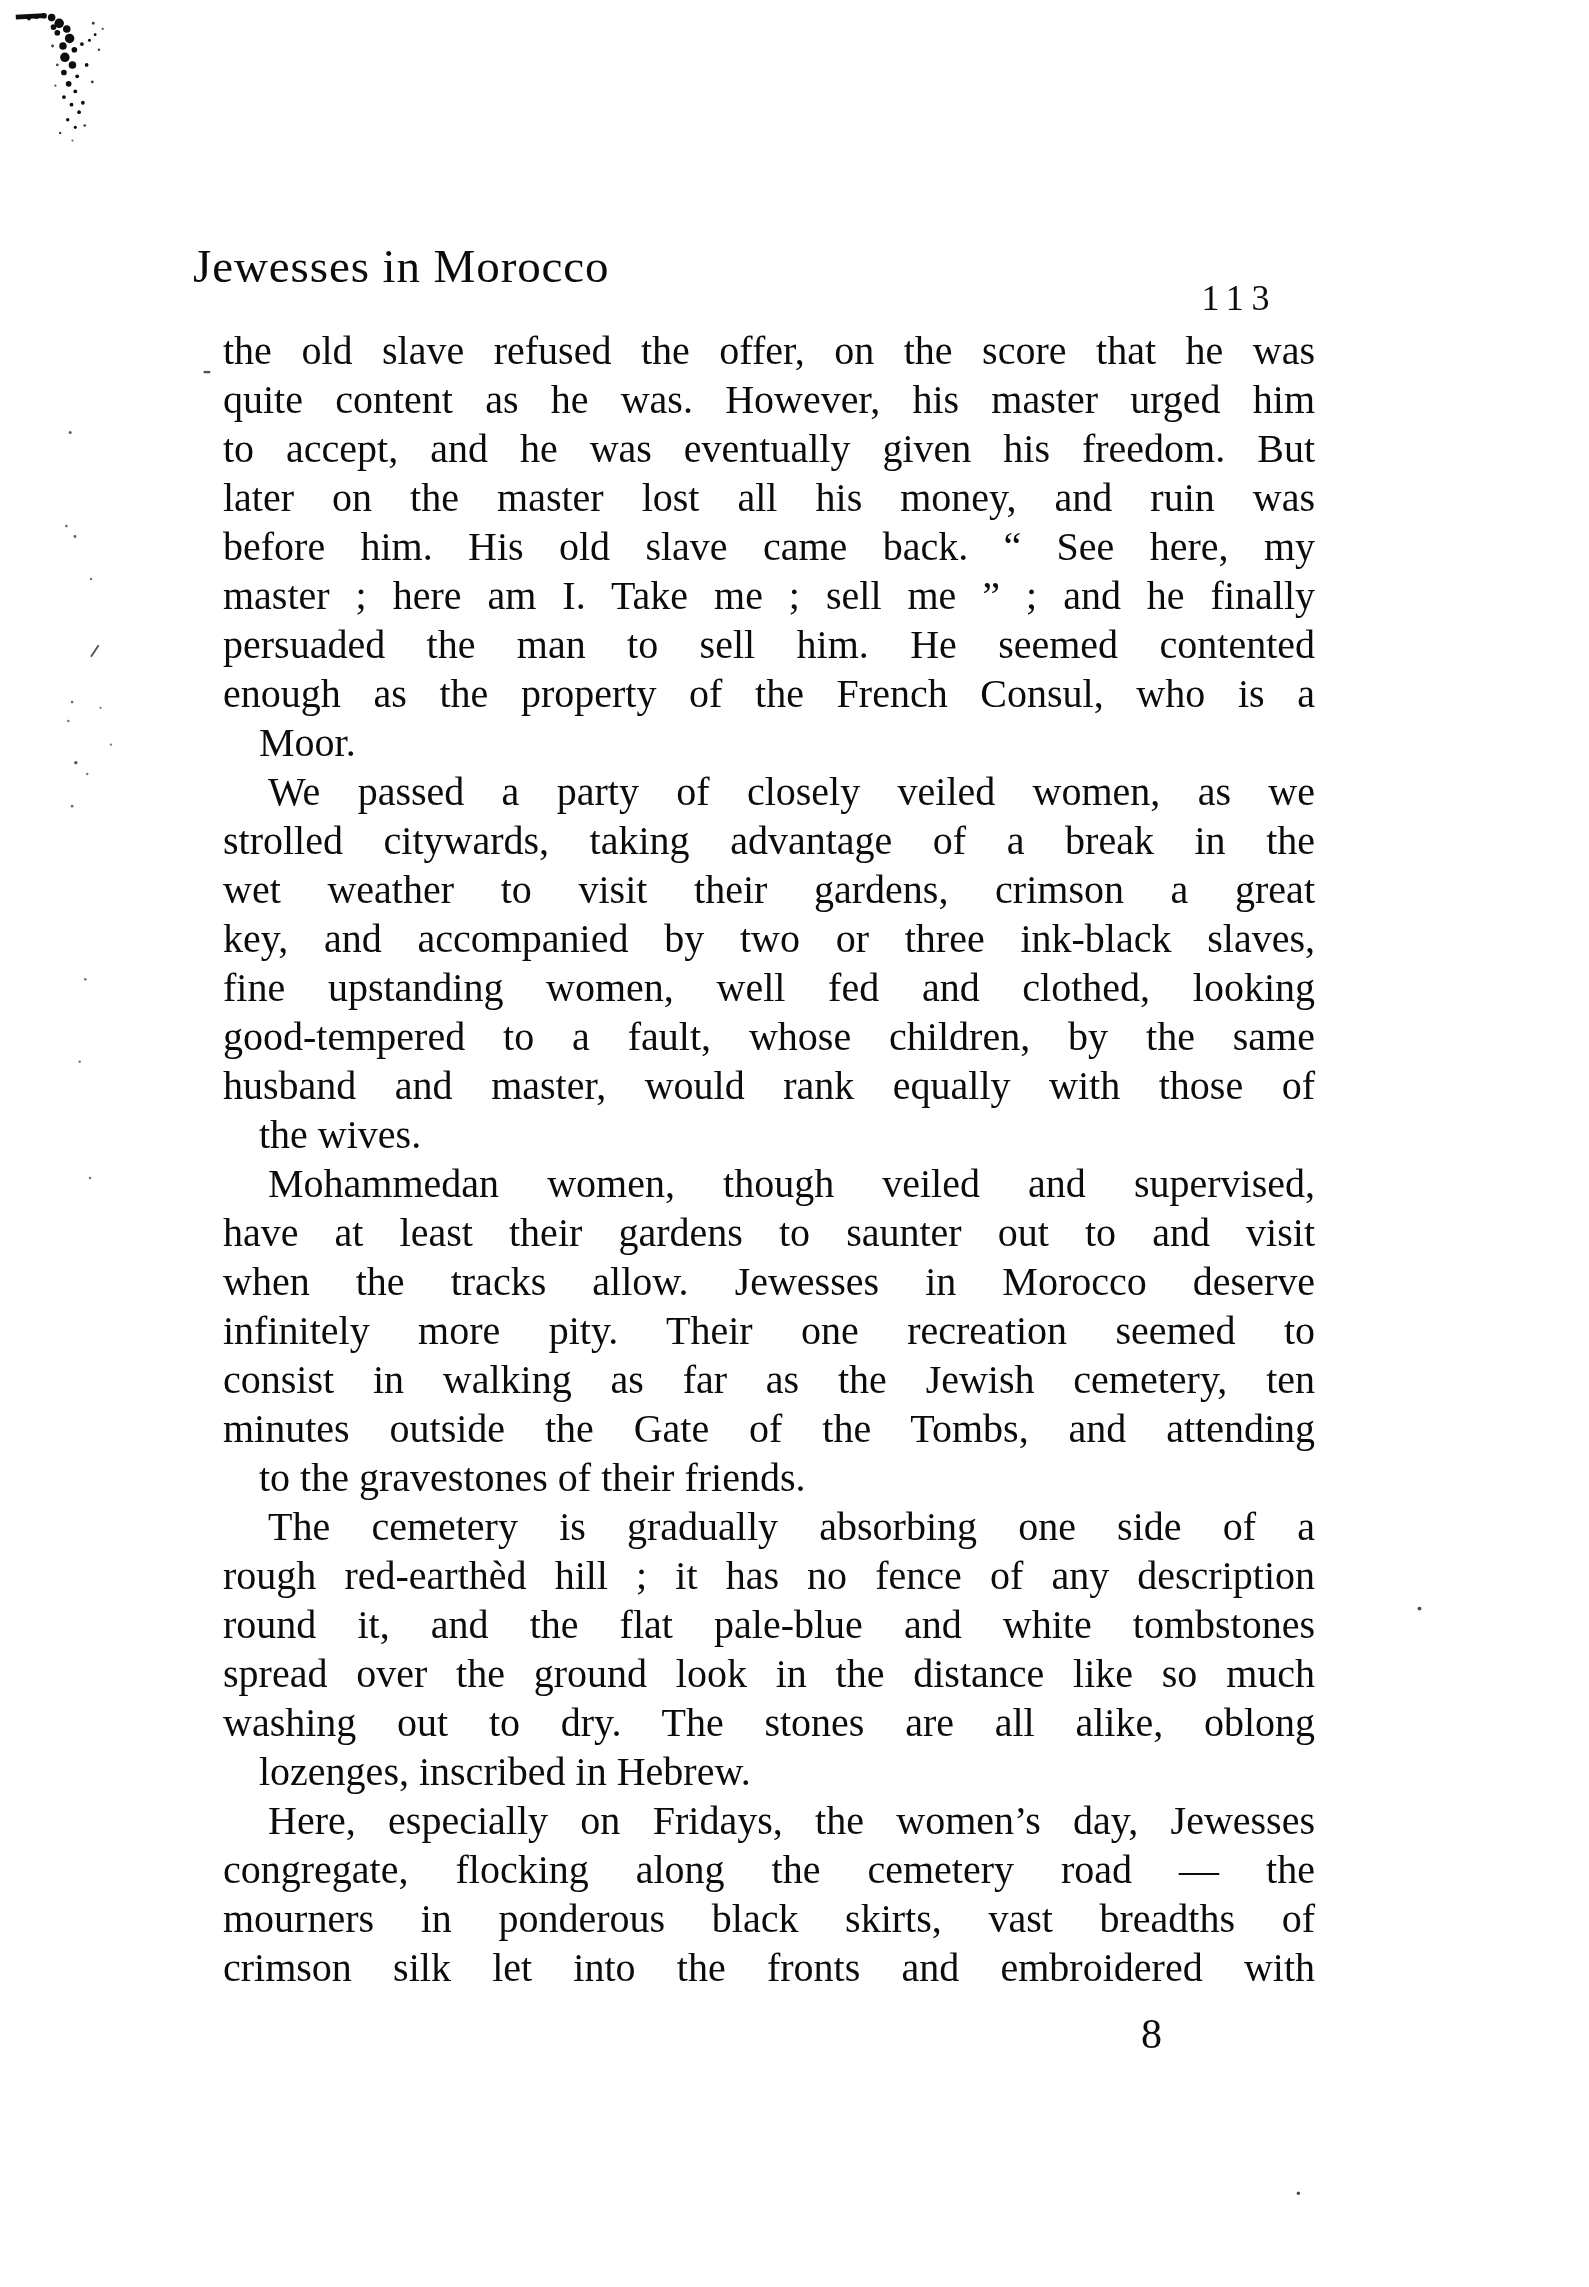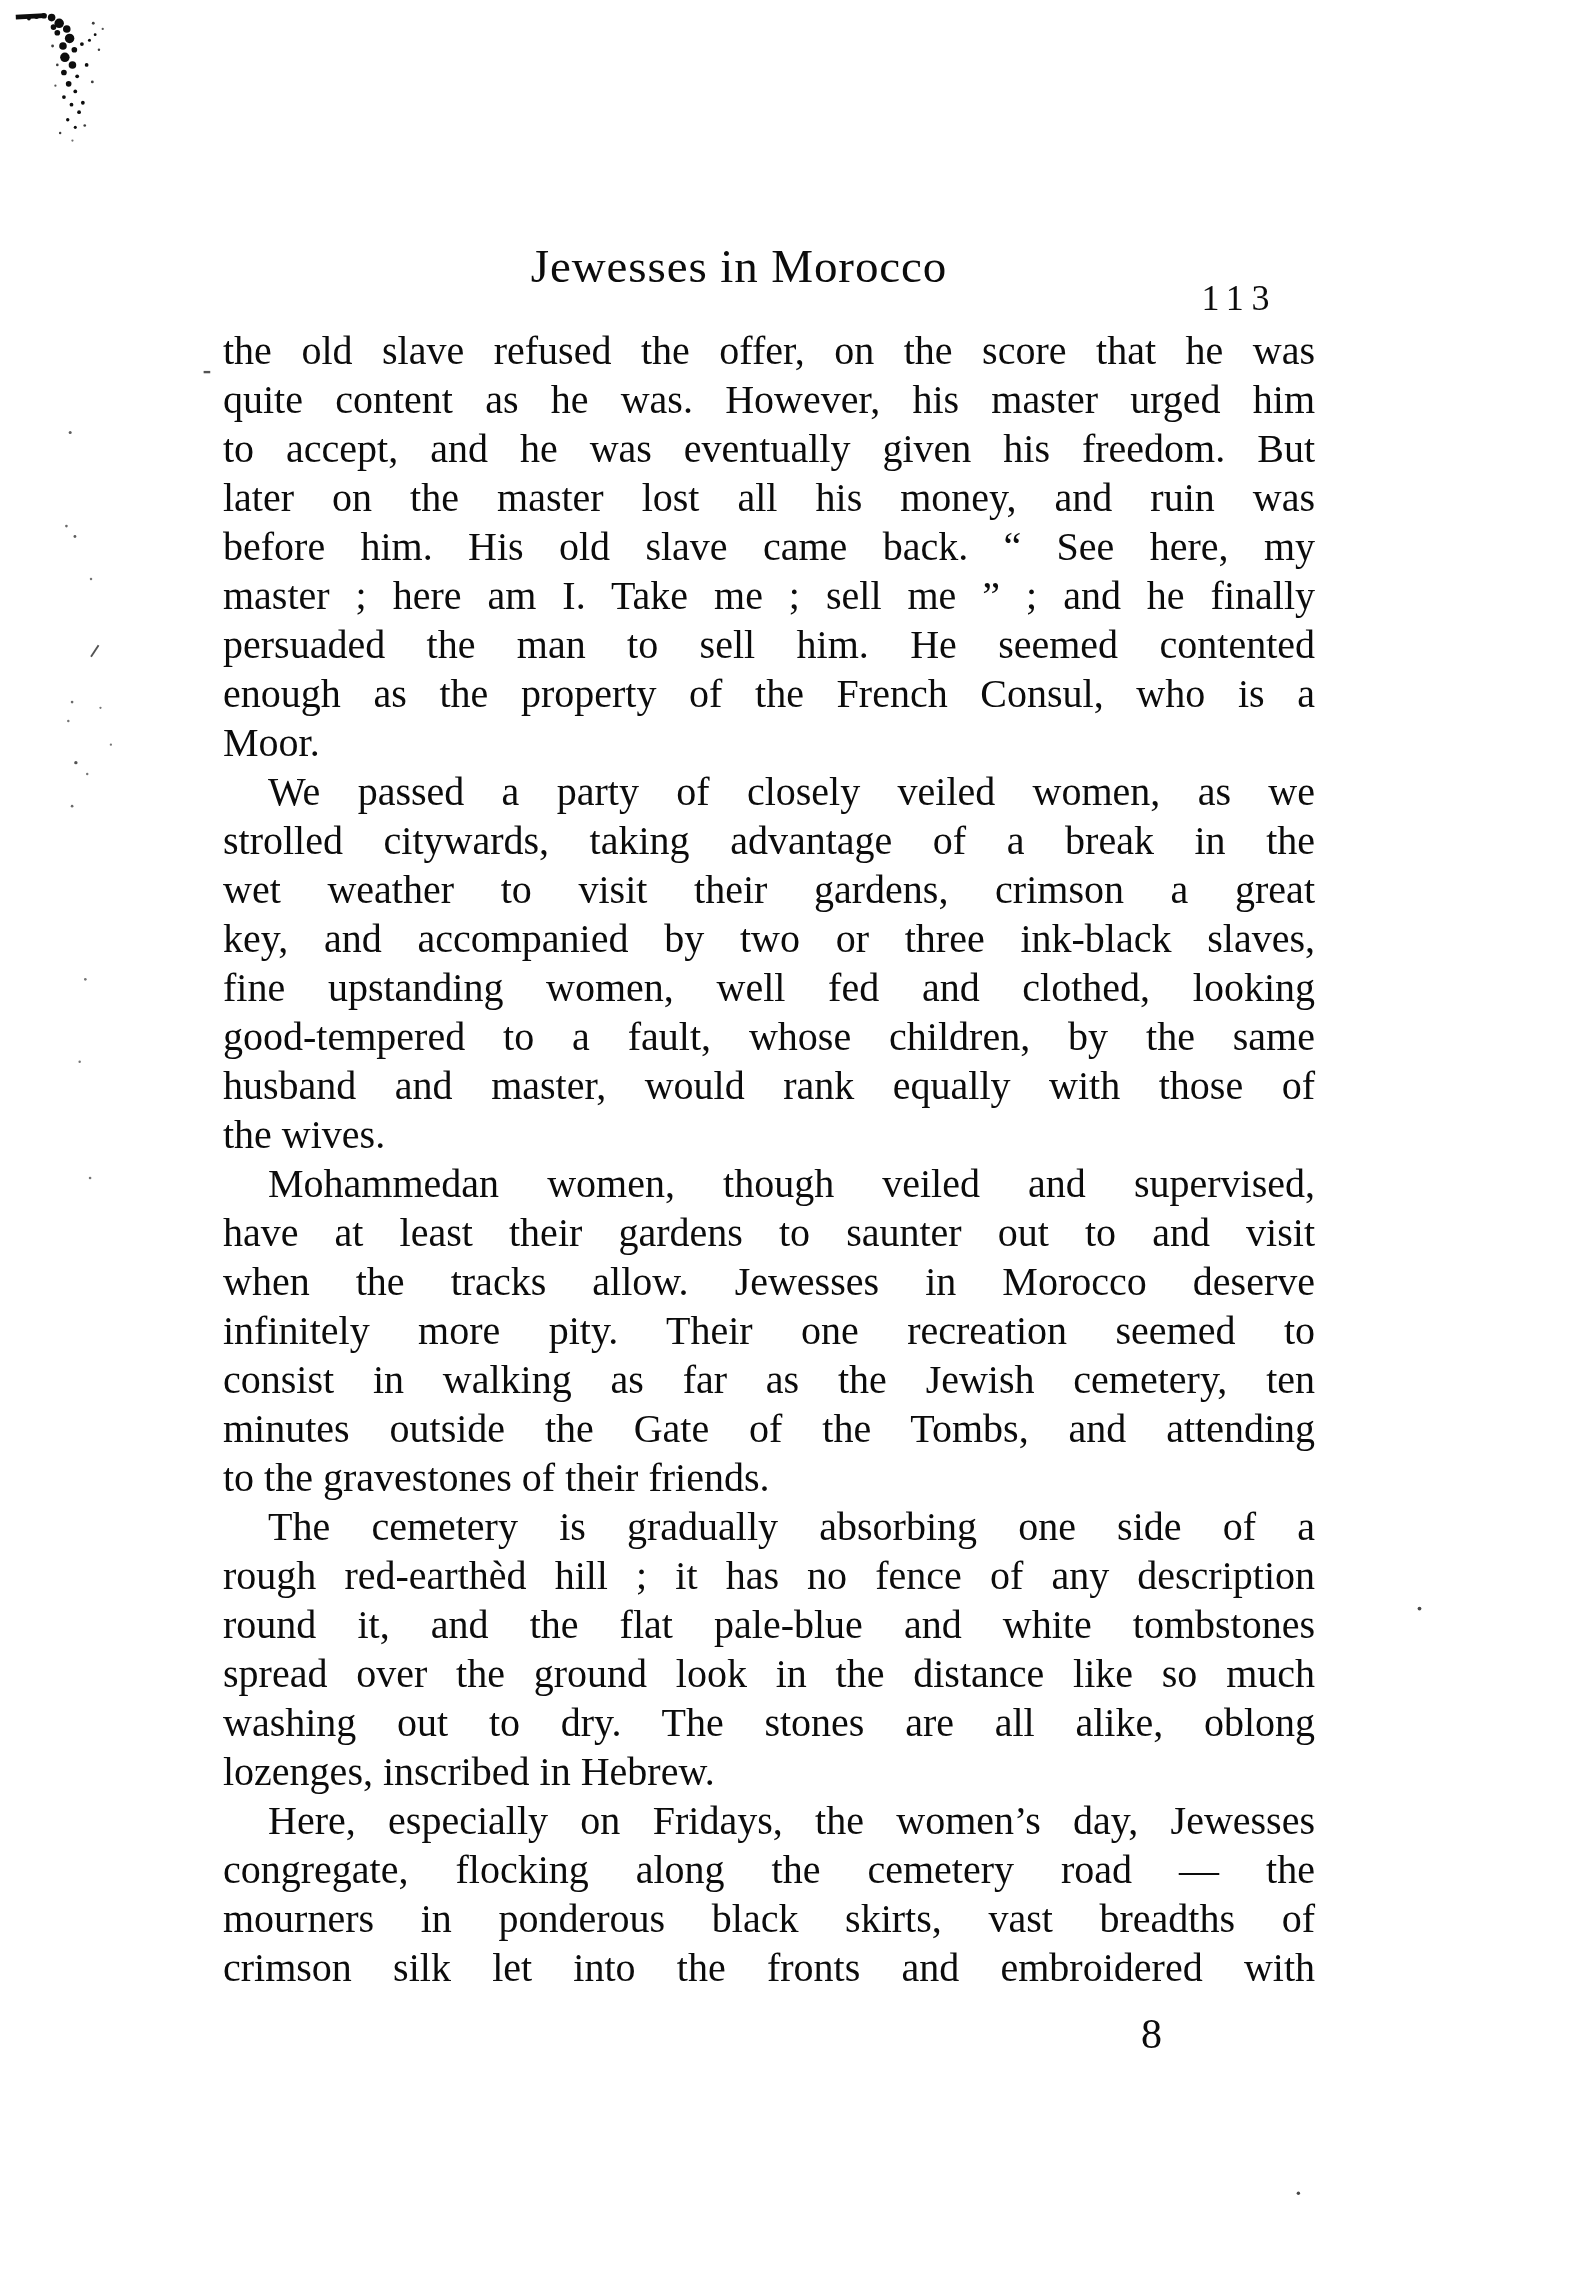--- a/index.html
+++ b/index.html
@@ -9,42 +9,42 @@
     position:relative;
     font-family:"Liberation Serif","DejaVu Serif",serif;
     color:#0c0c0c;
     -webkit-font-smoothing:antialiased;
   }
   .page{position:absolute;inset:0;overflow:hidden;background:#fff;}
 
   
   .running-head{position:absolute;left:223px;top:240px;width:1092px;height:61px;}
   .rh-title{
-    position:absolute;left:0;right:0;text-align:center;
+    position:absolute;left:0;right:0;text-align:left;
     transform:translateX(-30px);
     font-size:47px;line-height:53px;letter-spacing:0.9px;white-space:nowrap;
   }
   .rh-folio{
     position:absolute;right:38px;top:7.6px;
     font-size:36px;line-height:40px;letter-spacing:7.6px;white-space:nowrap;margin-top:30px;
   }
 
   
   .body-text{
     position:absolute;left:223px;top:326px;width:1092px;
     font-size:40px;line-height:49px;
   }
   .paragraph{margin:0;padding:0;}
   .line{
     height:49px;
     text-align:justify;
     text-align-last:justify;
     white-space:normal;
   }
-  .line.end{text-align:left;text-align-last:left;}
+  .line.end{text-align:left;text-align-last:left;margin-left:36px;}
   .line.ind{text-indent:45px;}
 
   
   .sig{
     position:absolute;left:1141px;top:2010px;
     font-size:42px;line-height:49px;
   }
 
   .artifact{position:absolute;pointer-events:none;}
   .smudge{left:9.5px;top:9.5px;}

